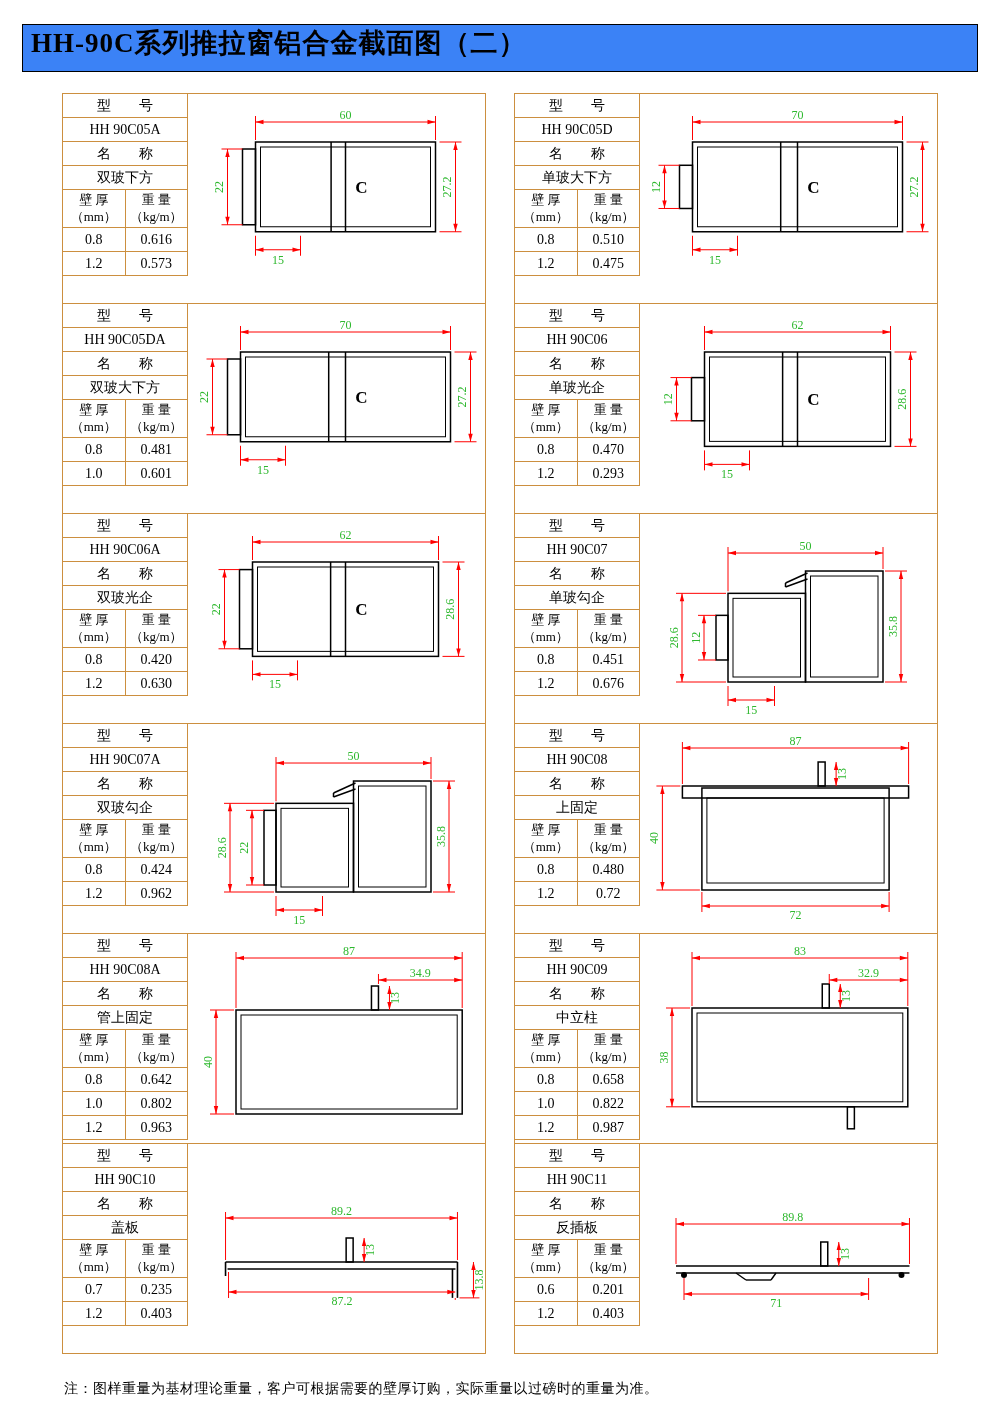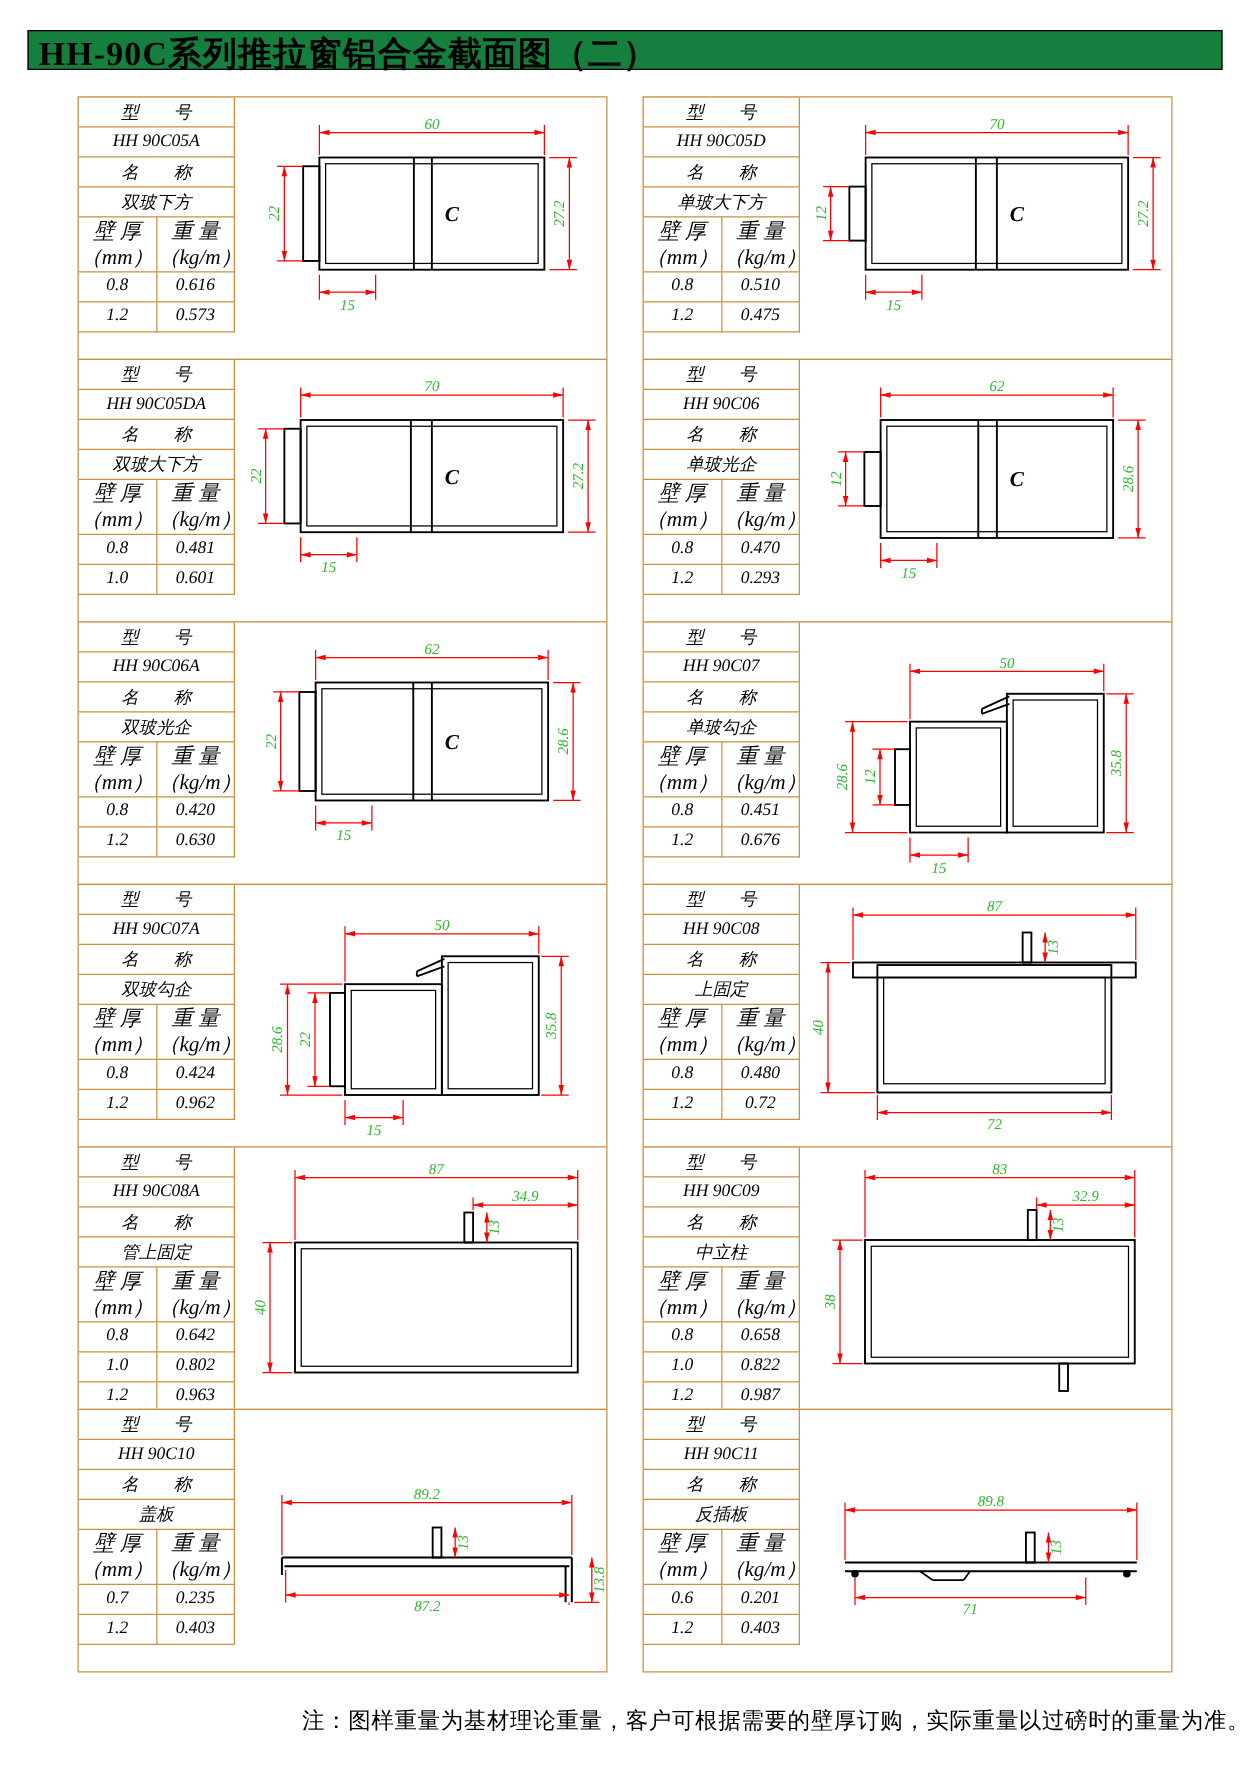--- a/index.html
+++ b/index.html
@@ -1,40 +1,40 @@
 <!DOCTYPE html>
 <html><head>
 <meta charset="utf-8">
 <style>
   :root{ --orange:#cc8f3f; }
   *{ margin:0; padding:0; box-sizing:border-box; }
   html,body{ background:#fff; }
   body{ width:1000px; height:1415px; font-family:"Liberation Serif", serif; color:#000; position:relative; }
   .title-bar{
-    margin:24px 22px 0 22px; height:32px; background:#15803d; border:1px solid #000;
+    margin:24px 22px 0 22px; height:48px; background:#3b82f6; border:1px solid #000;
     font-size:27px; font-weight:bold; line-height:36px; padding-left:8px; letter-spacing:1px;
   }
   .grid{
-    margin:22px 0 12px 62px; display:grid; grid-template-columns:424px 424px; column-gap:28px; row-gap:0;font-style:italic;
+    margin:22px 0 12px 62px; display:grid; grid-template-columns:424px 424px; column-gap:28px; row-gap:0;
   }
   .cell{
     width:424px; height:211px; border:1px solid var(--orange); display:flex; margin-top:-1px; overflow:hidden; background:#fff;
   }
   table.spec{
     border-collapse:collapse; width:126px; flex:none; margin:-1px 0 0 -1px; table-layout:fixed; align-self:flex-start;
   }
   table.spec td{
     border:1px solid var(--orange); text-align:center; vertical-align:middle;
     font-size:14px; height:24px; padding:0 1px; color:#000; overflow:hidden; white-space:nowrap;
   }
   table.spec td.hdr2{ height:38px; }
-  .hdr2 div{ line-height:1.25; font-size:17px; }
+  .hdr2 div{ line-height:1.25; font-size:13px; }
   .draw{ flex:1; position:relative; }
   .draw svg{ display:block; }
-  .footer{ margin:26px 0 0 64px; font-size:18px; letter-spacing:0.5px;text-align:right; }
+  .footer{ margin:26px 0 0 64px; font-size:14px; letter-spacing:0.5px; }
 </style>
 </head>
 <body>
 
 <div class="title-bar">HH-90C系列推拉窗铝合金截面图（二）</div>
 
 <div class="grid" id="grid">
   <div class="cell">
     <table class="spec">
       <tbody>

